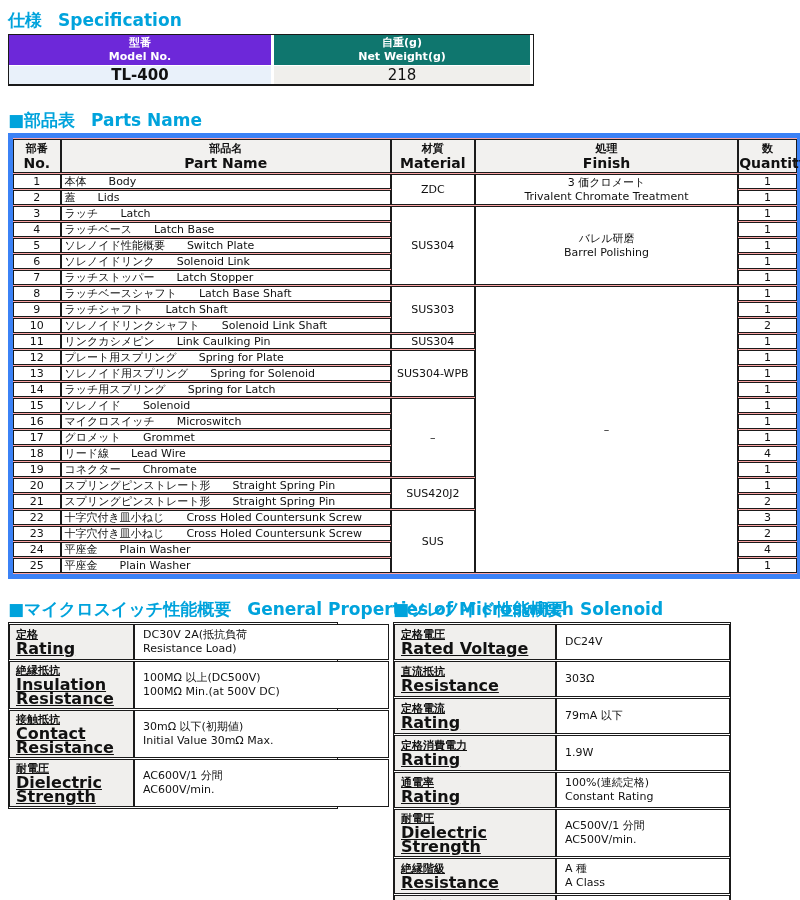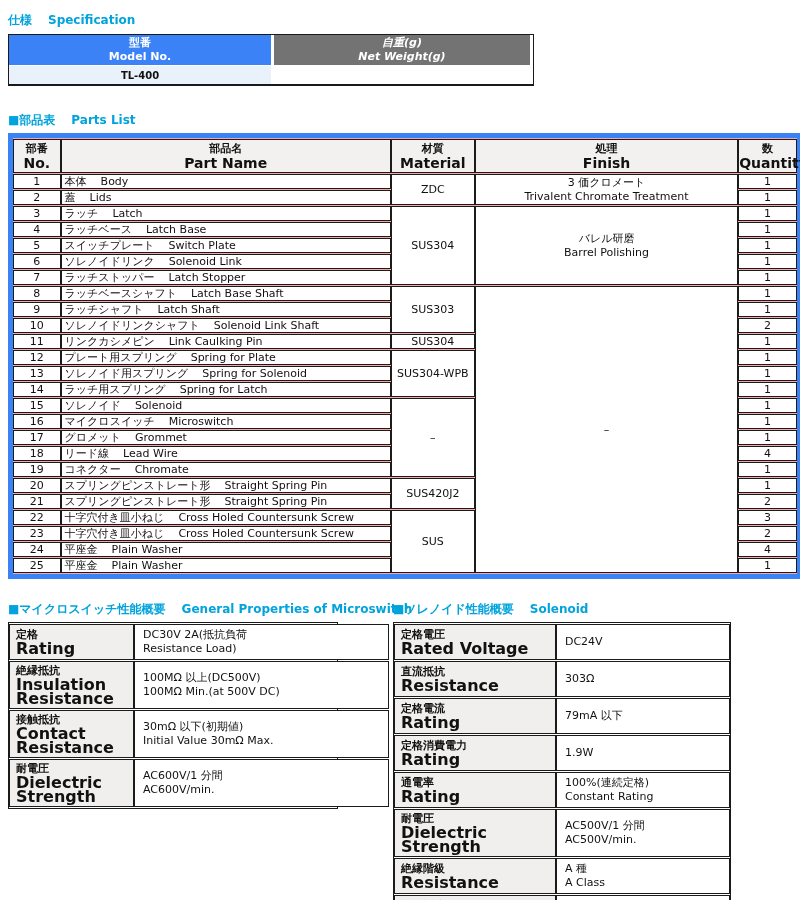--- a/index.html
+++ b/index.html
@@ -4,70 +4,70 @@
 <style>
   html,body{margin:0;padding:0;background:#fff;}
   body{
     width:800px;height:900px;position:relative;
     font-family:"DejaVu Sans","Liberation Sans",sans-serif;
     color:#111;-webkit-font-smoothing:antialiased;
   }
   .page{padding:12px 8px 0 8px;}
 
   
-  .sec-title{color:#00A3DC;font-weight:bold;font-size:12px;line-height:17px;white-space:nowrap;}
+  .sec-title{color:#00A3DC;font-weight:bold;font-size:17px;line-height:17px;white-space:nowrap;}
   .sec-title .en{margin-left:16px;}
 
   
   .spec-table{
     margin-top:5px;width:524px;
     border:1px solid #1a1a1a;border-bottom-width:2px;
     display:flex;gap:3px;background:#fff;
   }
   .spec-col{display:flex;flex-direction:column;gap:1px;}
   .spec-col.c1{width:262px;}
   .spec-col.c2{width:256px;}
   .spec-head{
     height:30px;display:flex;flex-direction:column;justify-content:center;align-items:center;
     color:#fff;font-weight:bold;font-size:11px;line-height:14px;
   }
-  .spec-head.blue{background:#3b82f6;}
-  .spec-head.dark{background:#737373;font-style:italic;}
+  .spec-head.blue{background:#6d28d9;}
+  .spec-head.dark{background:#0f766e;}
   .spec-val{
     height:18px;display:flex;align-items:center;justify-content:center;
-    font-size:10px;
+    font-size:15px;
   }
   .spec-val.lb{background:#E9F1FA;font-weight:bold;}
   .spec-val.lg{background:#F0EFEC;}
 
   
   .parts-title{margin-top:26px;}
   .parts-wrap{margin-top:4px;width:784px;border:5px solid #3b82f6;background:#fca5a5;}
   table.parts{border-collapse:separate;border-spacing:0 1px;table-layout:fixed;width:100%;}
   table.parts th{
     border:1px solid #1b1b1b;background:#F2F1EF;
     font-size:11px;line-height:14px;font-weight:bold;padding:2px 0;text-align:center;
   }
   table.parts th .ln{display:block;font-size:14px;}
   table.parts td{
     border:1px solid #1b1b1b;background:#fff;
     font-size:11px;line-height:13px;height:13px;padding:0 3px;vertical-align:middle;
   }
   table.parts td.c{text-align:center;padding:0 1px;}
-  table.parts td .en{margin-left:14px;}
+  table.parts td .en{margin-left:22px;}
   table.parts td div{text-align:center;line-height:14px;}
 
   
   .bottom{display:flex;margin-top:22px;align-items:flex-start;}
   .bcol-left{width:330px;}
   .bcol-right{width:338px;margin-left:55px;}
   .props-wrap{margin-top:4px;border:1px solid #1a1a1a;background:#fff;}
   table.props{border-collapse:separate;border-spacing:0 1px;table-layout:fixed;width:100%;}
   table.props td{border:1px solid #1b1b1b;vertical-align:middle;height:30px;}
-  table.props td.lbl{background:#F0EFED;padding:2px 6px;}
+  table.props td.lbl{background:#F0EFED;padding:2px 6px;text-decoration:underline;}
   table.props td.val{background:#fff;padding:2px 8px;}
   .lbl .jp-b{font-size:11px;font-weight:bold;line-height:14px;}
   .lbl .en-b{font-size:16px;font-weight:bold;line-height:14px;}
   .val div{font-size:11px;line-height:14px;}
 </style>
 </head>
 <body>
 
 <div class="page">
 
@@ -81,25 +81,26 @@
         <span>型番</span>
         <span>Model No.</span>
       </div>
       <div class="spec-val lb">TL-400</div>
     </div>
     <div class="spec-col c2">
       <div class="spec-head dark">
         <span>自重(g)</span>
         <span>Net Weight(g)</span>
       </div>
+      <div class="spec-val lg">218</div>
     </div>
   </div>
 
   <div class="sec-title parts-title">
-    <span>■部品表</span><span class="en">Parts List</span>
+    <span>■部品表</span><span class="en">Parts Name</span>
   </div>
 
   <div class="parts-wrap">
     <table class="parts">
       <colgroup>
         <col style="width:47px">
           <col style="width:326px">
           <col style="width:83px">
           <col style="width:260px">
           <col style="width:58px">
@@ -139,21 +140,21 @@
             </td>
             <td class="c">1</td>
           </tr>
           <tr>
             <td class="c">4</td>
             <td><span class="jp">ラッチベース</span><span class="en">Latch Base</span></td>
             <td class="c">1</td>
           </tr>
           <tr>
             <td class="c">5</td>
-            <td><span class="jp">スイッチプレート</span><span class="en">Switch Plate</span></td>
+            <td><span class="jp">ソレノイド性能概要</span><span class="en">Switch Plate</span></td>
             <td class="c">1</td>
           </tr>
           <tr>
             <td class="c">6</td>
             <td><span class="jp">ソレノイドリンク</span><span class="en">Solenoid Link</span></td>
             <td class="c">1</td>
           </tr>
           <tr>
             <td class="c">7</td>
             <td><span class="jp">ラッチストッパー</span><span class="en">Latch Stopper</span></td>

